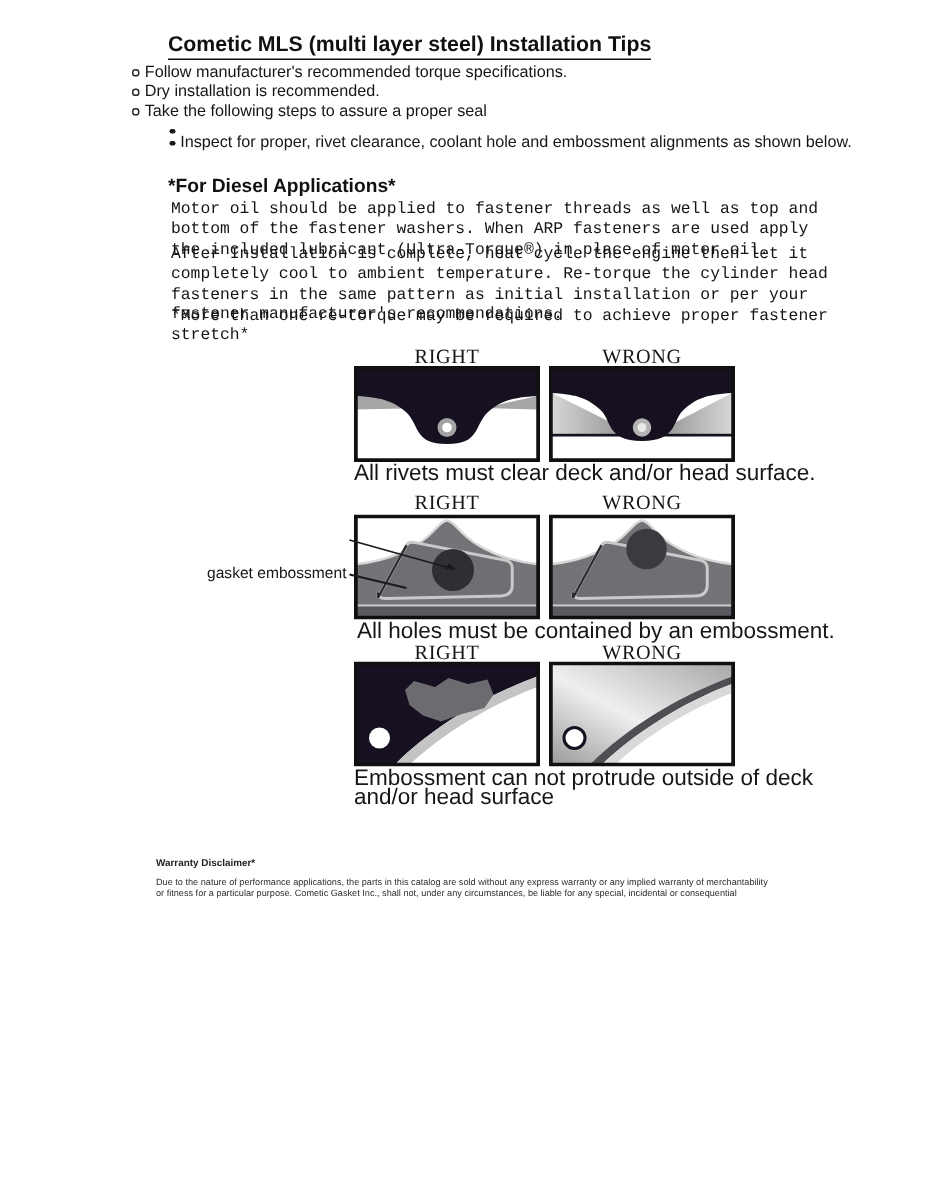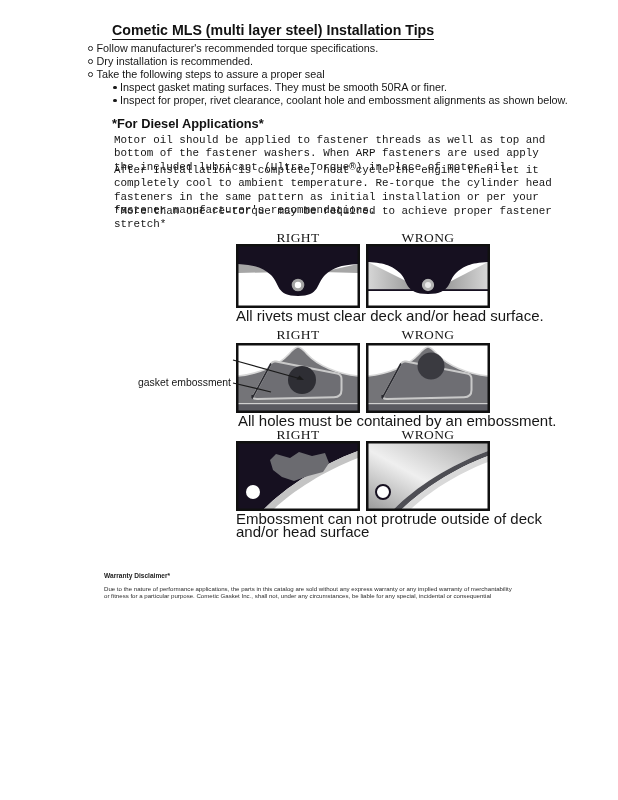--- a/index.html
+++ b/index.html
@@ -63,21 +63,20 @@
     <div class="bullet-row">
       <span class="o-bullet"></span>
       <span>Dry installation is recommended.</span>
     </div>
     <div class="bullet-row">
       <span class="o-bullet"></span>
       <span>Take the following steps to assure a proper seal</span>
     </div>
     <div class="bullet-row sub-row">
       <span class="dot-bullet"></span>
-      <span>Inspect gasket mating surfaces.  They must be smooth 50RA or finer.</span>
     </div>
     <div class="bullet-row sub-row">
       <span class="dot-bullet"></span>
       <span>Inspect for proper, rivet clearance, coolant hole and embossment alignments as shown below.</span>
     </div>
   </div>
 
   <div class="abs diesel-head">*For Diesel Applications*</div>
   <div class="abs body-para p1">Motor oil should be applied to fastener threads as well as top and bottom of the fastener washers. When ARP fasteners are used apply the included lubricant (Ultra-Torque®) in place of motor oil.</div>
   <div class="abs body-para p2">After Installation is complete, heat cycle the engine then let it completely cool to ambient temperature. Re-torque the cylinder head fasteners in the same pattern as initial installation or per your fastener manufacturer's recommendations.</div>

